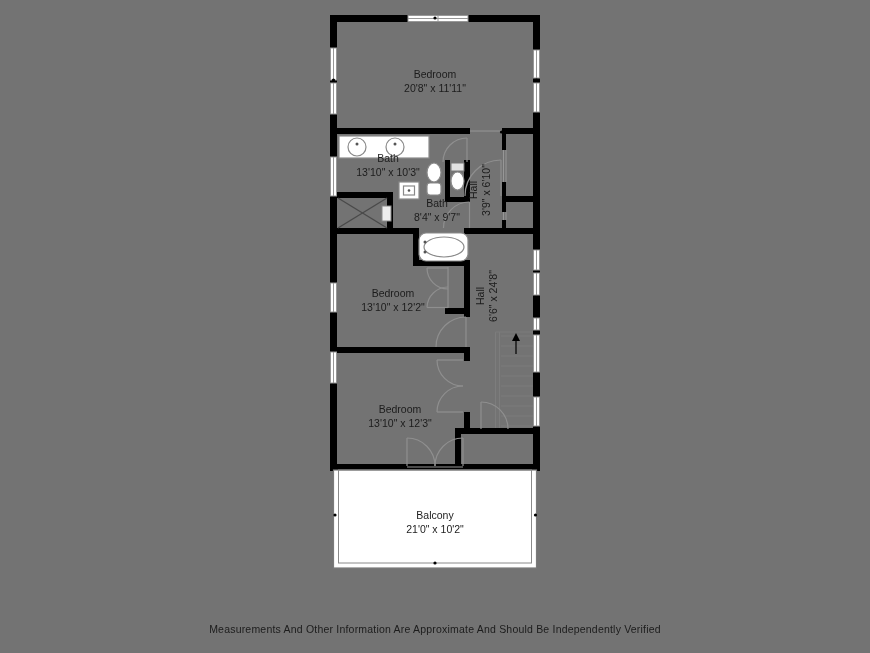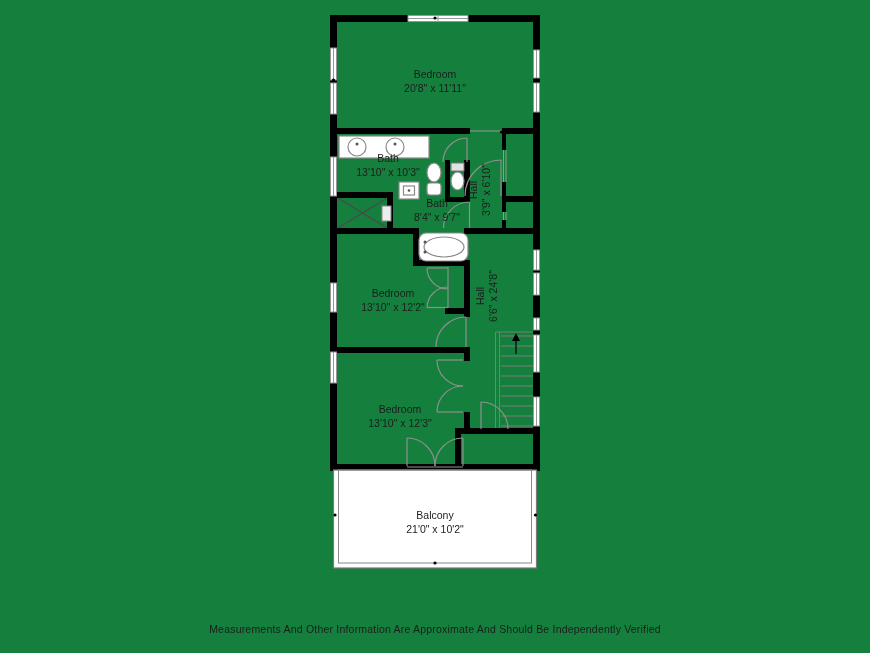--- a/index.html
+++ b/index.html
@@ -1,16 +1,16 @@
 <!DOCTYPE html>
 <html><head>
 <meta charset="utf-8">
 <style>
   html,body{margin:0;padding:0;background:#fff;}
-  #stage{position:relative;width:870px;height:653px;background:#15803d;overflow:hidden;}
+  #stage{position:relative;width:870px;height:653px;background:#737373;overflow:hidden;}
   svg{position:absolute;left:0;top:0;}
   svg text{font-family:"Liberation Sans",sans-serif;fill:#1c1c1c;text-anchor:middle;}
   .room-name{font-size:10.5px;}
   .room-dims{font-size:10.5px;}
   .disclaimer{font-size:10.5px;letter-spacing:.2px;}
   .wall{fill:#000;}
   .winrect{fill:#fff;stroke:#979797;stroke-width:1;}
   .winline{stroke:#979797;stroke-width:1;}
   .fixture{fill:#fff;stroke:#8a8a8a;stroke-width:1.2;}
   .door{fill:none;stroke:#8f8f8f;stroke-width:1.2;}

